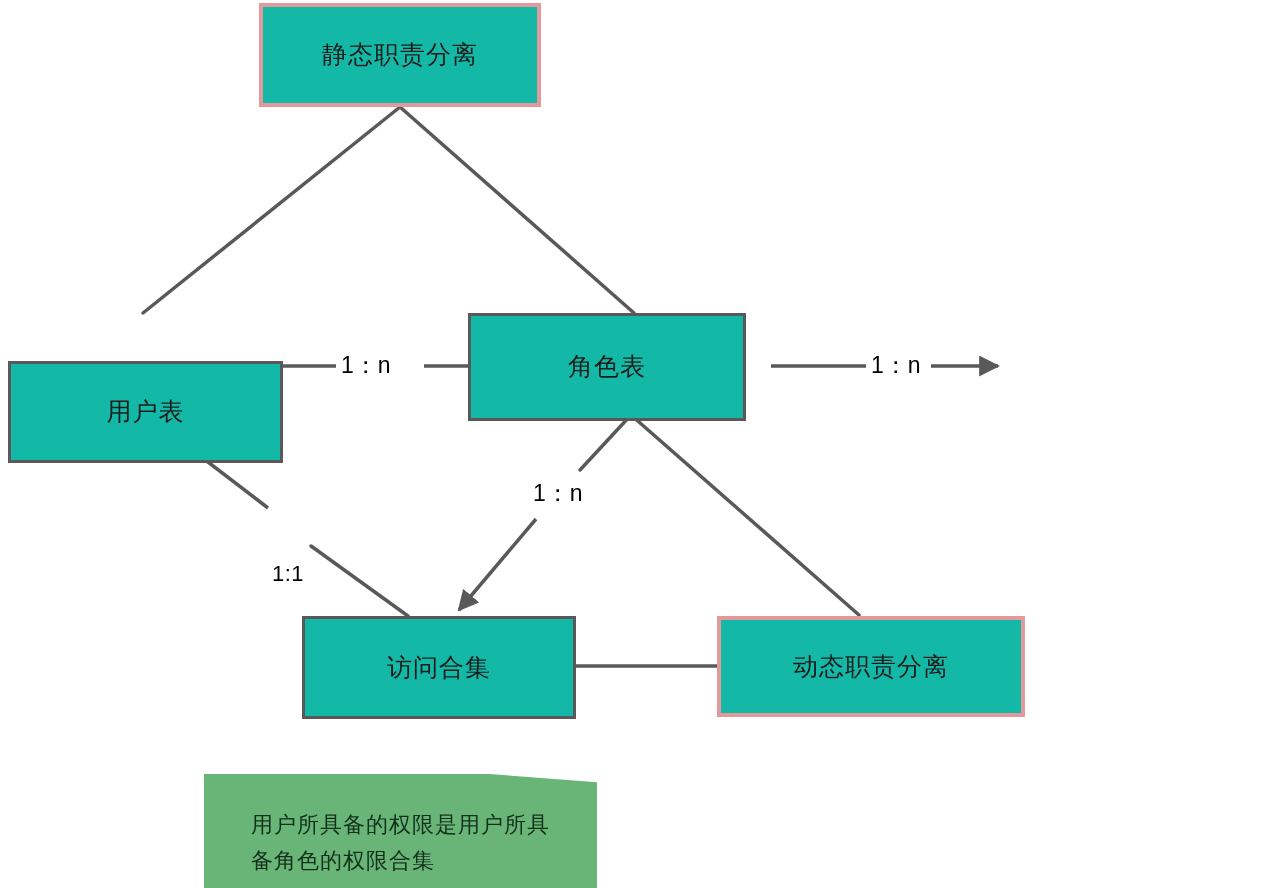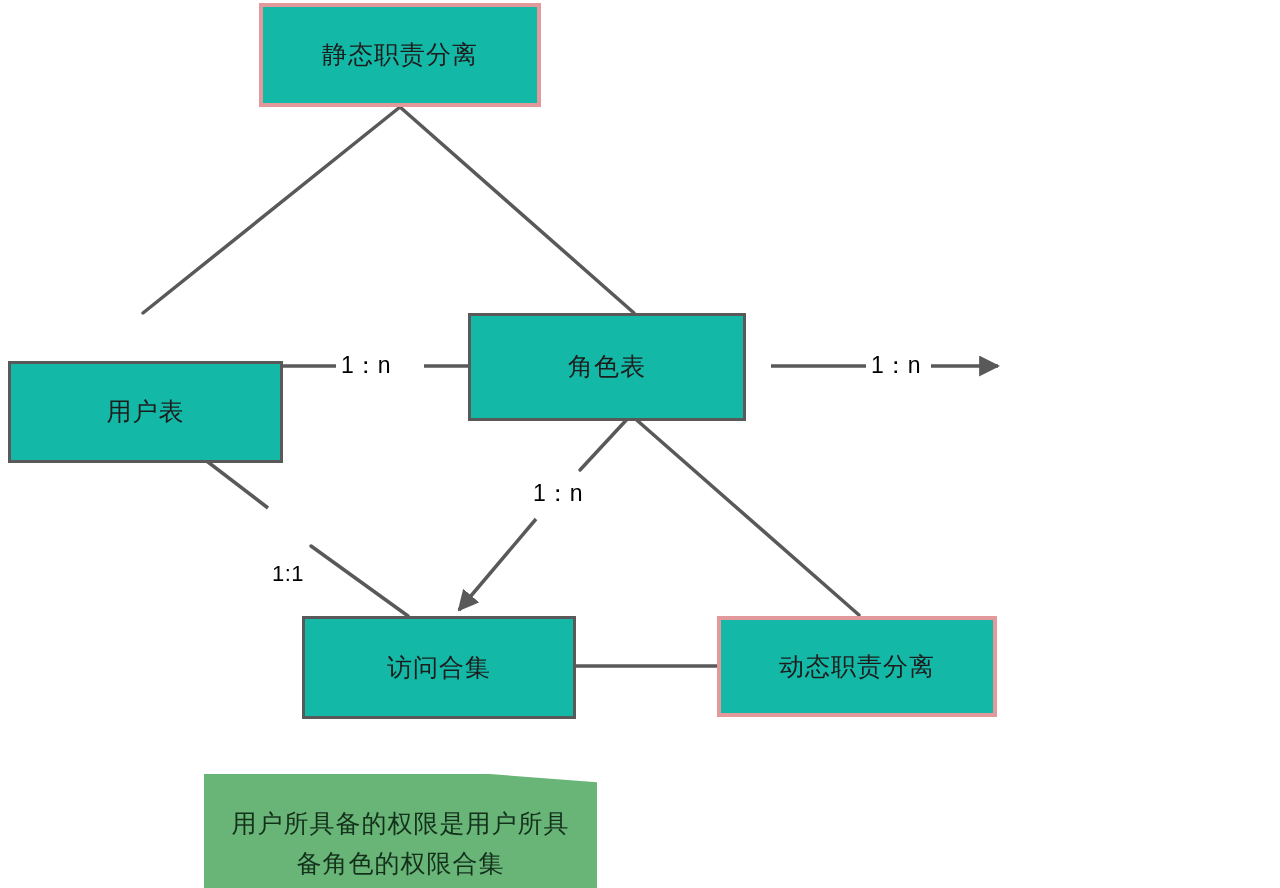--- a/index.html
+++ b/index.html
@@ -54,21 +54,21 @@
   .node.red-box {
     border: 4px solid #e3999b;
   }
 
   
   #node-static-sod   { left: 259px; top: 3px;   width: 282px; height: 104px; }
   #node-user-table   { left: 8px;   top: 313px; width: 275px; height: 102px; margin-top: 48px; }
   #node-role-table   { left: 468px; top: 313px; width: 278px; height: 108px; }
   #node-perm-table   { left: 1000px;top: 313px; width: 271px; height: 101px; }
   #node-access-set   { left: 262px; top: 616px; width: 274px; height: 103px; margin-left: 40px; }
-  #node-dynamic-sod  { left: 717px; top: 616px; width: 280px; height: 101px; }
+  #node-dynamic-sod  { left: 717px; top: 616px; width: 308px; height: 101px; }
 
   
   .edge-label {
     position: absolute;
     font-size: 23px;
     color: #000000;
     background: transparent;
     white-space: nowrap;
     letter-spacing: 0.5px;
   }
@@ -85,24 +85,23 @@
     width: 393px;
     height: 114px;
     background: #69b578;
     display: flex;
     align-items: center;
     justify-content: center;
     -webkit-clip-path: polygon(0 0, 72.7% 0, 100% 7.3%, 100% 100%, 0 100%);
     clip-path: polygon(0 0, 72.7% 0, 100% 7.3%, 100% 100%, 0 100%);
   }
   #note-green .note-text {
-    font-size: 25px;
+    font-size: 22px;
     color: #13301b;
     line-height: 1.62;
-    text-align: center;
     letter-spacing: 1px;
     padding: 0 20px;
     margin-top: 24px;
   }
 </style>
 </head>
 <body>
 
 <div id="diagram-root">
 

